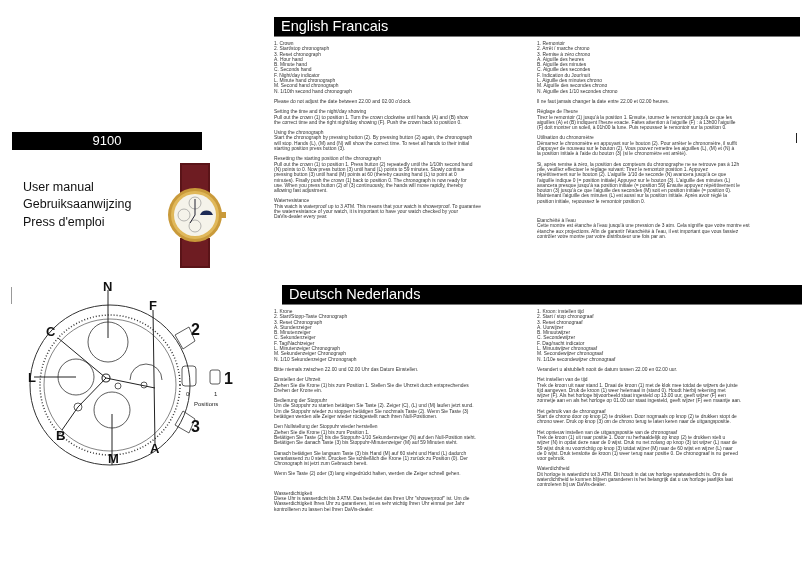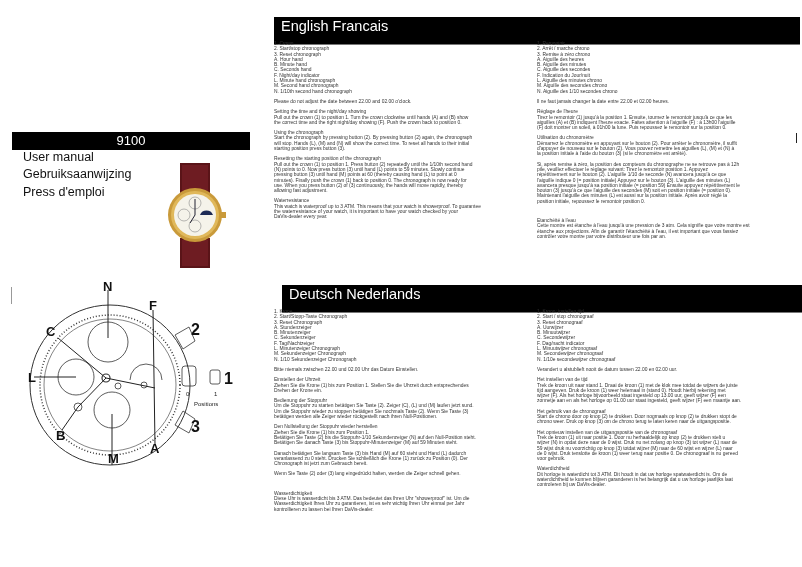--- a/index.html
+++ b/index.html
@@ -1,33 +1,33 @@
 <!DOCTYPE html>
 <html><head>
 <meta charset="utf-8">
 <style>
   * { box-sizing: border-box; margin: 0; padding: 0; }
   html, body { width: 802px; height: 567px; background: #ffffff; overflow: hidden; }
   body { position: relative; font-family: "Liberation Sans", sans-serif; color: #222; }
 
   .cover-bar {
-    position: absolute; left: 12px; top: 132px; width: 238px; height: 18px;
+    position: absolute; left: 12px; top: 132px; width: 190px; height: 18px;
     background: #000; color: #fff; font-size: 13px; text-align: center; line-height: 18px;
     font-family: "Liberation Sans", sans-serif;
   }
-  .cover-titles { position: absolute; left: 23px; top: 149px; }
+  .cover-titles { position: absolute; left: 23px; top: 179px; }
   .cover-titles div { font-size: 12.5px; line-height: 17.3px; color: #111; }
 
   .watch-photo { position: absolute; left: 160px; top: 163px; width: 70px; height: 105px; }
 
   .diagram { position: absolute; left: 10px; top: 280px; width: 260px; height: 200px; }
   .tick-mark { position: absolute; left: 11px; top: 287px; width: 1px; height: 17px; background: #999; }
 
   .section-bar {
-    position: absolute; left: 274px; width: 526px; height: 28px;
+    position: absolute; left: 274px; width: 526px; height: 20px;
     background: #000; color: #fff; font-size: 14.5px; line-height: 19px; padding-left: 7px;
     border-bottom: 1px solid #777;
   }
   .col { position: absolute; font-size: 4.9px; line-height: 5.3px; color: #333; width: 255px; }
   .col .blk { margin-bottom: 5px; }
   .col .ln { white-space: nowrap; }
   .col p { margin-bottom: 5px; white-space: pre-line; }
   .col p.h { margin-bottom: 0; }
   .col .gap { height: 9px; }
 

